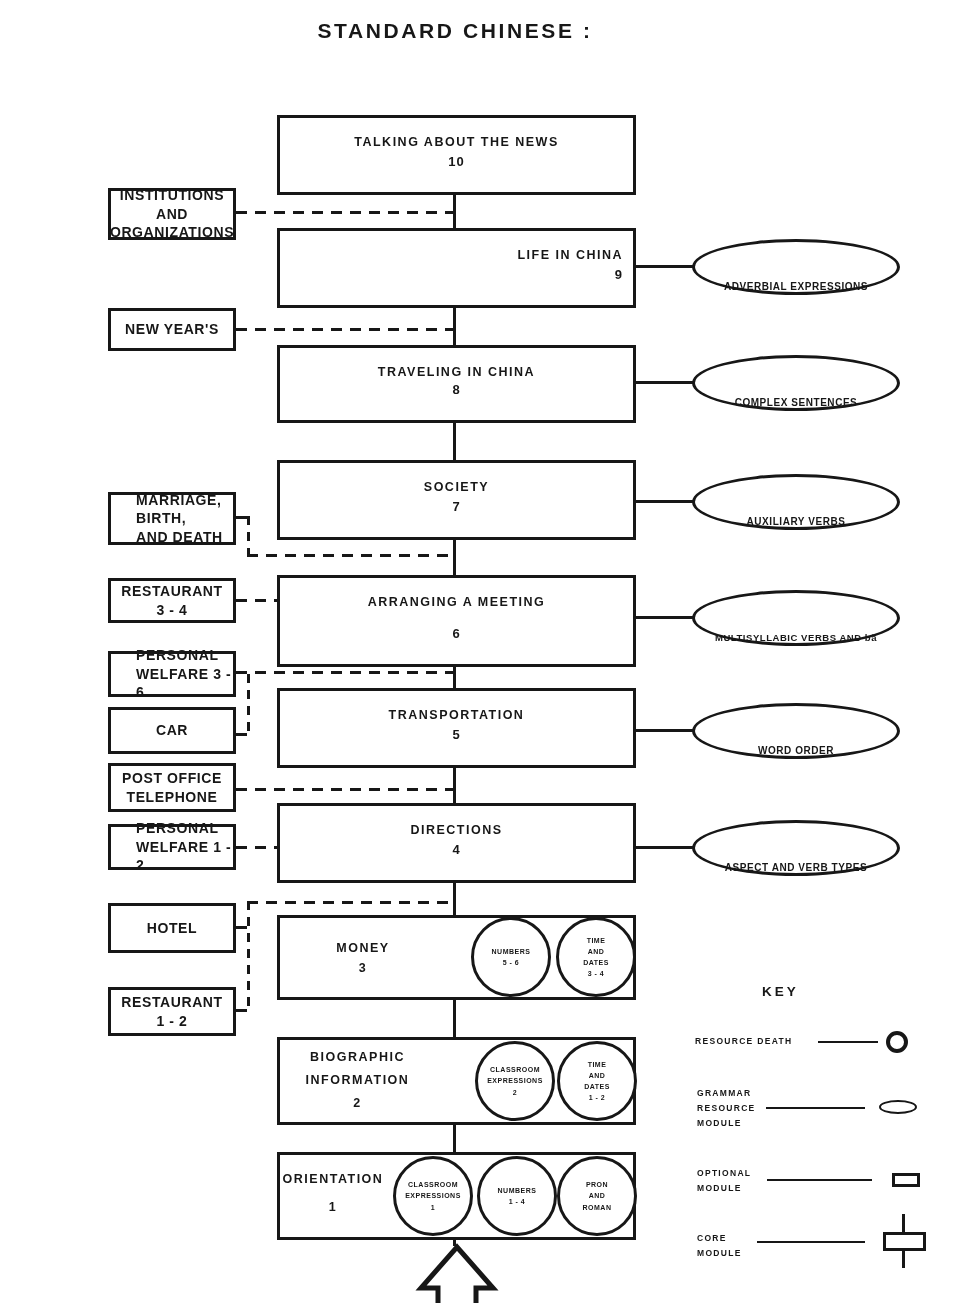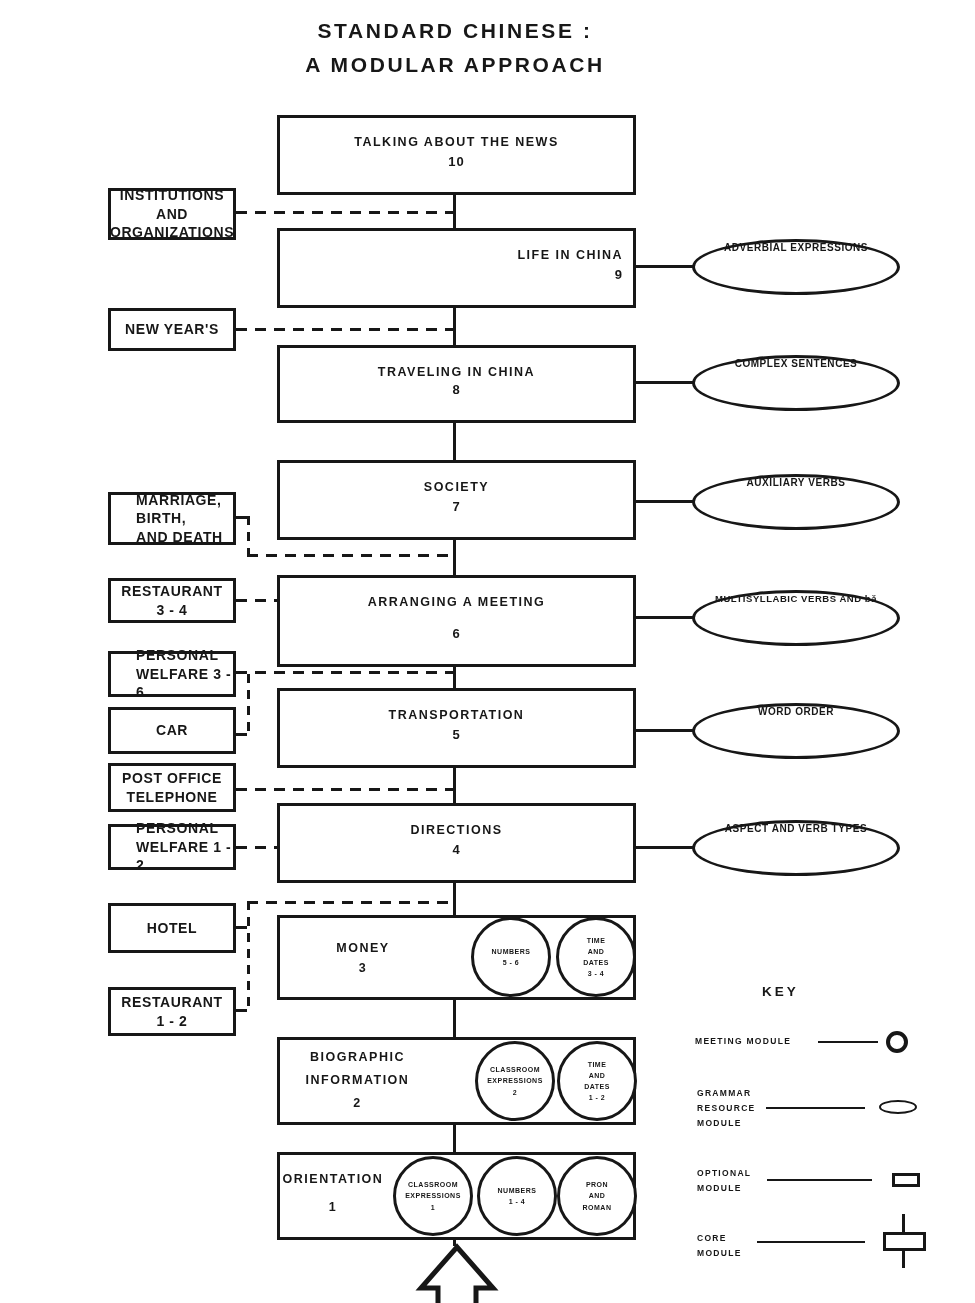--- a/index.html
+++ b/index.html
@@ -20,21 +20,21 @@
   .core-name{font-size:12.5px;letter-spacing:1.5px;}
   .core-num{font-size:13px;letter-spacing:1px;}
 
   .stack-title{position:absolute;z-index:3;text-align:center;font-size:12.5px;letter-spacing:1.5px;}
 
   .opt-box{width:128px;display:flex;flex-direction:column;align-items:center;justify-content:center;
            text-align:center;font-size:14px;letter-spacing:0.6px;line-height:1.32;}
   .opt-left{align-items:flex-start;text-align:left;padding-left:25px;}
 
   .g-ellipse{position:absolute;left:692px;width:208px;height:56px;border:3px solid var(--ink);
-             border-radius:50%;background:var(--paper);display:flex;align-items:flex-start;justify-content:center;
+             border-radius:50%;background:var(--paper);display:flex;align-items:flex-end;justify-content:center;
              text-align:center;font-size:10px;letter-spacing:0.55px;box-sizing:border-box;z-index:2;}
   .g-ellipse span{white-space:nowrap;}
 
   .rcircle{position:absolute;width:80px;height:80px;border:3px solid var(--ink);border-radius:50%;
            background:var(--paper);z-index:3;display:flex;flex-direction:column;align-items:center;
            justify-content:center;text-align:center;font-size:7px;letter-spacing:0.5px;line-height:1.6;
            box-sizing:border-box;}
 
   .sline{position:absolute;background:var(--ink);z-index:0;}
   .conn{z-index:1;}
@@ -50,21 +50,20 @@
 
   .arrow-svg{position:absolute;z-index:2;}
 </style>
 </head>
 <body>
 
 <div id="canvas">
 
   <div class="title-block">
     <div class="title-line">STANDARD CHINESE :</div>
-    <div class="title-line">A MODULAR APPROACH</div>
   </div>
 
   <div class="sline" style="left:453px;top:193px;width:3px;height:1053px;"></div>
 
   <div class="sline conn" style="left:634px;top:265px;width:60px;height:3px;"></div>
   <div class="sline conn" style="left:634px;top:381px;width:60px;height:3px;"></div>
   <div class="sline conn" style="left:634px;top:500px;width:60px;height:3px;"></div>
   <div class="sline conn" style="left:634px;top:616px;width:60px;height:3px;"></div>
   <div class="sline conn" style="left:634px;top:729px;width:60px;height:3px;"></div>
   <div class="sline conn" style="left:634px;top:846px;width:60px;height:3px;"></div>
@@ -222,21 +221,21 @@
   </div>
   <div class="g-ellipse" style="top:703px;">
     <span>WORD ORDER</span>
   </div>
   <div class="g-ellipse" style="top:820px;">
     <span>ASPECT AND VERB TYPES</span>
   </div>
 
   <div class="key-title" style="left:762px;top:984px;">KEY</div>
 
-  <div class="key-label" style="left:695px;top:1036px;">MEETING MODULE</div>
+  <div class="key-label" style="left:695px;top:1036px;">RESOURCE DEATH</div>
   <div class="key-line" style="left:818px;top:1041px;width:60px;"></div>
   <div class="key-sym" style="left:886px;top:1031px;width:22px;height:22px;border-radius:50%;border-width:4px;"></div>
 
   <div class="key-label" style="left:697px;top:1088px;">GRAMMAR</div>
   <div class="key-label" style="left:697px;top:1103px;">RESOURCE</div>
   <div class="key-label" style="left:697px;top:1118px;">MODULE</div>
   <div class="key-line" style="left:766px;top:1107px;width:99px;"></div>
   <div class="key-sym" style="left:879px;top:1100px;width:38px;height:14px;border-radius:50%;border-width:2px;"></div>
 
   <div class="key-label" style="left:697px;top:1168px;">OPTIONAL</div>

